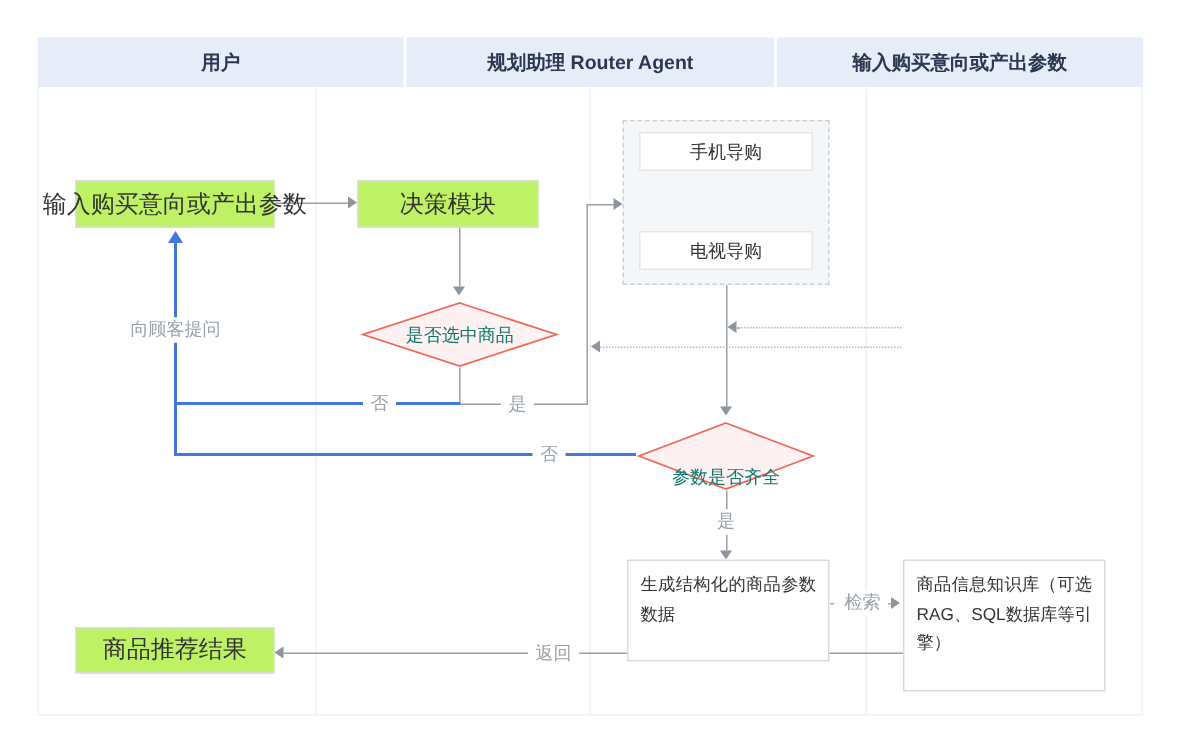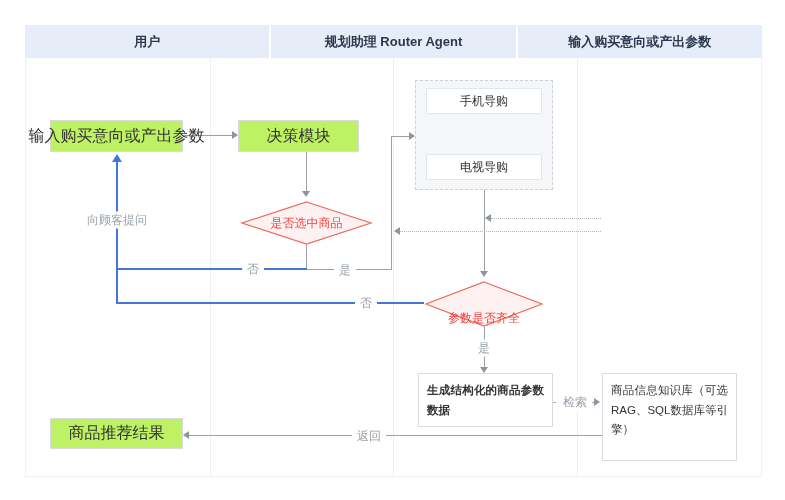--- a/index.html
+++ b/index.html
@@ -39,21 +39,21 @@
     border:1px dashed #ccd1d7; background:#f4f6f8;
   }
   .guide-item {
     position:absolute; left:10px; width:116px; height:26px;
     background:#ffffff; border:1px solid #e4e7ea;
     display:flex; align-items:center; justify-content:center;
     font-size:12px; color:#333333;
   }
   .diamond-wrap { position:absolute; display:flex; align-items:center; justify-content:center; }
   .diamond-wrap svg { position:absolute; left:0; top:0; }
-  .diamond-label { position:relative; font-size:12px; color:#ef4444; white-space:nowrap; }
+  .diamond-label { position:relative; font-size:12px; color:#0f766e; white-space:nowrap; }
   
   .hline { position:absolute; height:1px; background:#9aa0a6; }
   .vline { position:absolute; width:1px; background:#9aa0a6; }
   .hline-blue { position:absolute; height:2px; background:#4377dc; }
   .vline-blue { position:absolute; width:2px; background:#4377dc; }
   .hline-dotted { position:absolute; height:0; border-top:1px dotted #b3b8be; }
   .hline-dashed { position:absolute; height:0; border-top:1px dashed #a9aeb4; }
   .arr { position:absolute; width:0; height:0; }
   .arr-right { border-top:4px solid transparent; border-bottom:4px solid transparent; border-left:6px solid #8f959c; }
   .arr-left  { border-top:4px solid transparent; border-bottom:4px solid transparent; border-right:6px solid #8f959c; }
@@ -139,19 +139,19 @@
   </div>
 
   <div class="diamond-wrap" style="left:424px; top:281px; width:120px; height:46px;align-items:flex-end;">
     <svg width="120" height="46" viewBox="0 0 120 46">
       <polygon points="60,1 118,23 60,45 2,23" fill="#fdf2f1" stroke="#ed6a5a" stroke-width="1.2"></polygon>
     </svg>
     <span class="diamond-label">参数是否齐全</span>
   </div>
 
 
-  <div class="node-multiline" style="left:418px; top:373px; width:135px; height:54px;font-weight:bold;">生成结构化的商品参数数据</div>
+  <div class="node-multiline" style="left:418px; top:373px; width:135px; height:68px;">生成结构化的商品参数数据</div>
 
   <div class="node-multiline" style="left:602px; top:373px; width:135px; height:88px;">商品信息知识库（可选RAG、SQL数据库等引擎）</div>
 
   <div class="node" style="left:50px; top:418px; width:133px; height:31px;">商品推荐结果</div>
 
 </div>
 
 </body></html>

